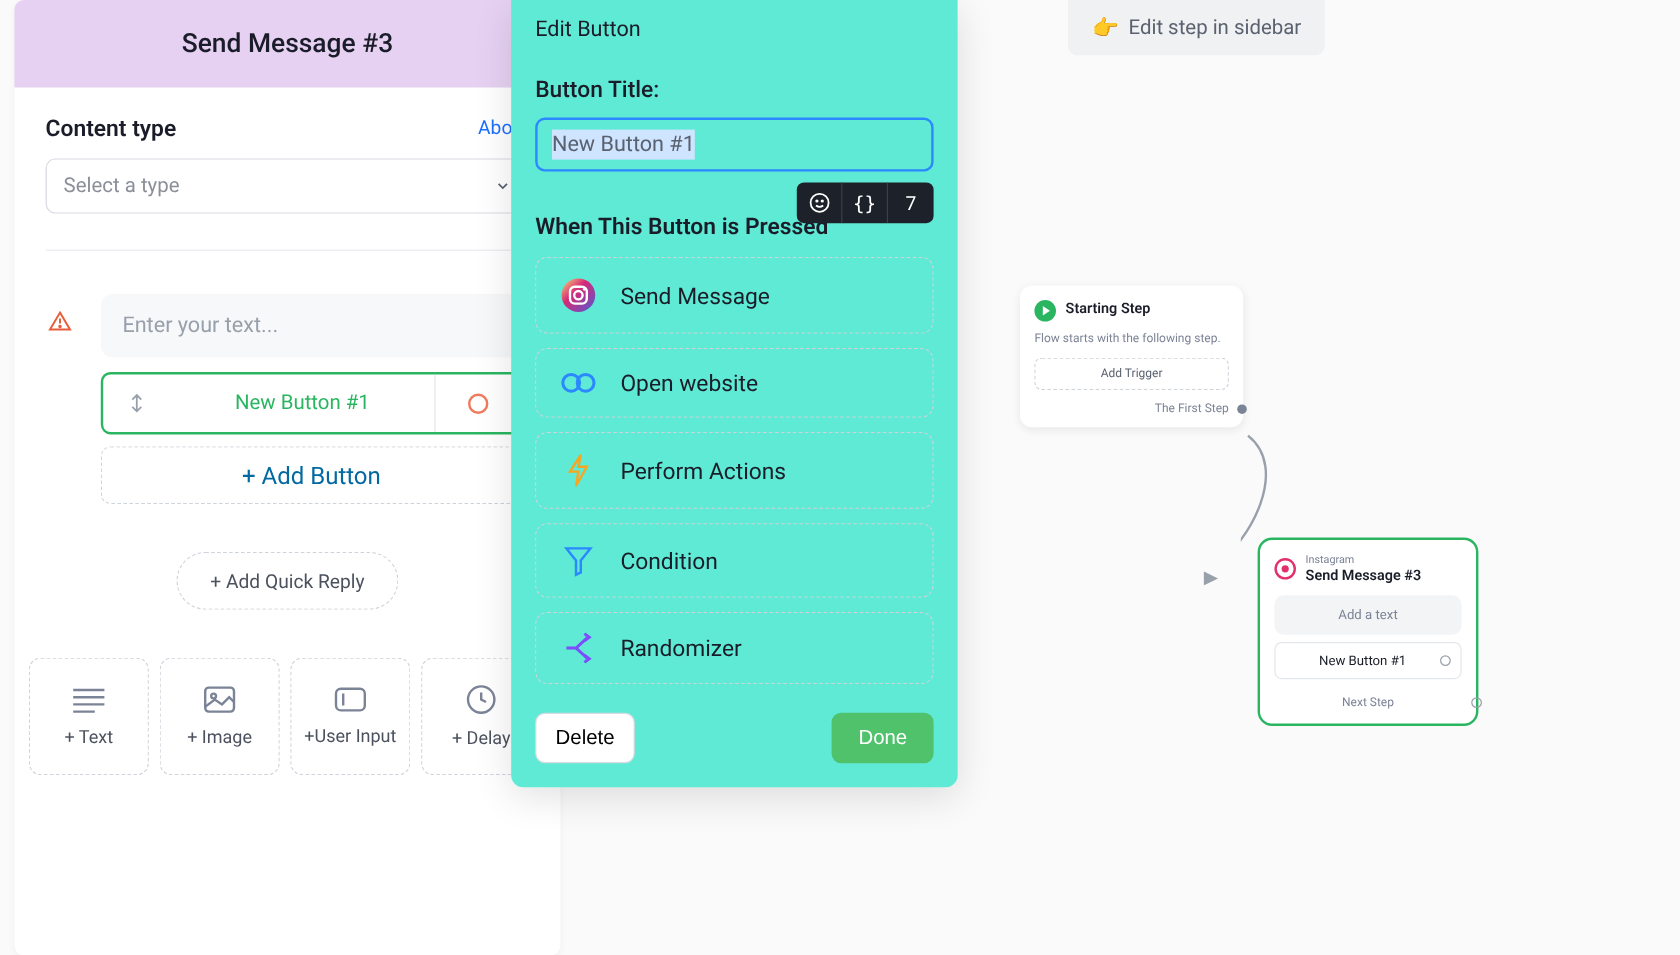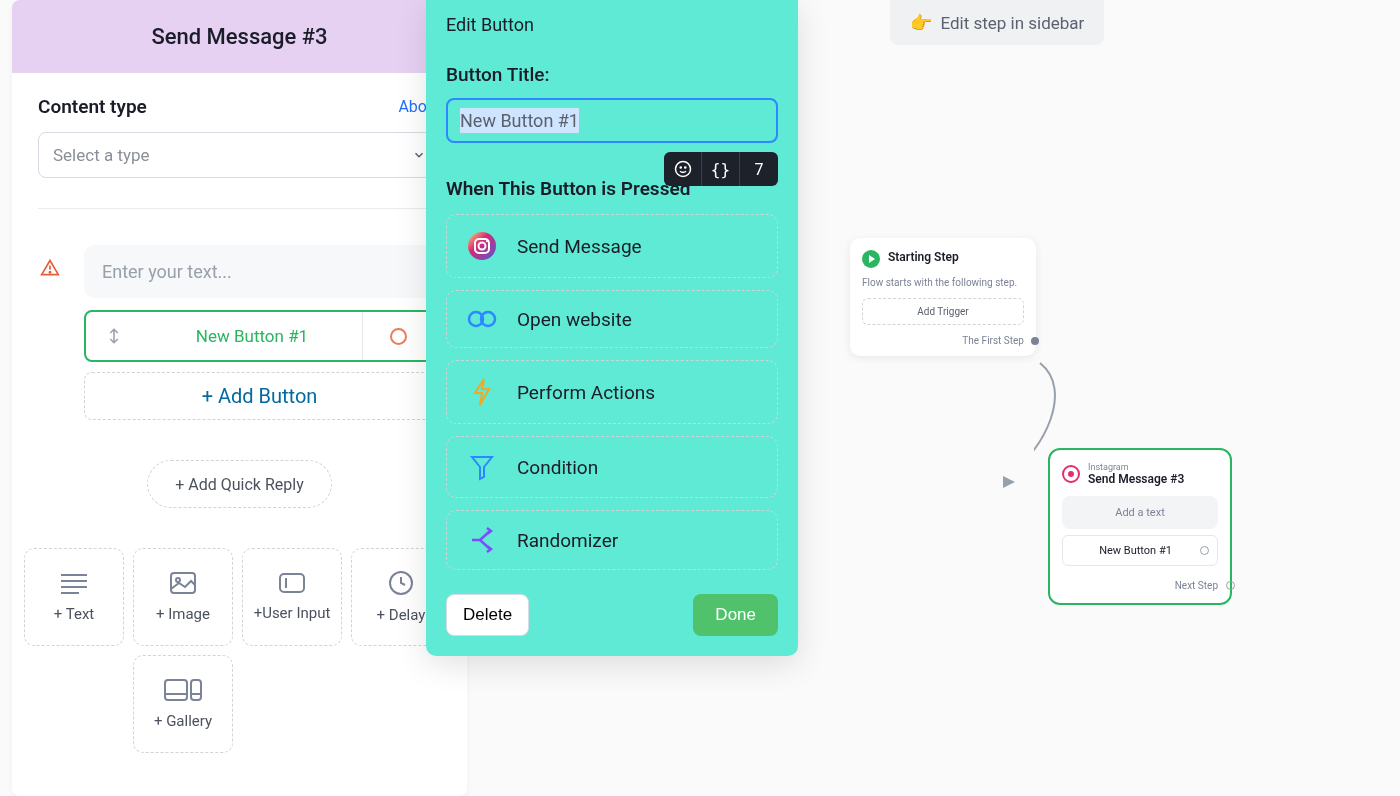--- a/index.html
+++ b/index.html
@@ -280,21 +280,21 @@
     margin-left: 36px;
   }
   .node-send .head { display: flex; gap: 8px; align-items:center; margin-bottom: 10px; }
   .ig-circle { width: 18px; height:18px; border-radius:50%; border:2px solid #e1306c; display:flex; align-items:center; justify-content:center;}
   .ig-circle .dot{ width:6px;height:6px;border-radius:50%;background:#e1306c;}
   .node-send .kicker { font-size: 9px; color: #7b8396; }
   .node-send .title { font-size: 12px; font-weight: 600; }
   .node-send .textbox { background:#f3f4f6; border-radius:8px; text-align:center; padding:10px; font-size:11px; color:#7b8396; margin-bottom:6px; }
   .node-send .btn-pill { border:1px solid #e4e7ec; border-radius:6px; padding:8px; font-size:11px; display:flex; justify-content:space-between; align-items:center; }
   .mini-port { width:9px;height:9px;border:1.5px solid #98a0ab;border-radius:50%; }
-  .next-step { text-align:right; font-size:10px; color:#7b8396; margin-top:14px; position: relative;}
+  .next-step { text-align:center; font-size:10px; color:#7b8396; margin-top:14px; position: relative;}
   .next-port { position:absolute; right:-17px; top:1px; width:9px;height:9px;border:1.5px solid #98a0ab;border-radius:50%; }
 
   .arrow-head { position:absolute; left:1003px; top:476px; }
 
   svg { display: block; }
 </style>
 </head>
 <body>
 
 <div class="sidebar">
@@ -377,31 +377,20 @@
   <div class="tool">
     <span class="tool-icon">
       <svg width="26" height="26" viewBox="0 0 26 26" fill="none" stroke="#7b8396" stroke-width="2">
           <circle cx="13" cy="13" r="11"></circle>
           <path d="M13 7 V13 L17 15"></path>
         </svg>
     </span>
     <span>+ Delay</span>
   </div>
   <div style="width:100px"></div>
-  <div class="tool">
-    <span class="tool-icon">
-      <svg width="40" height="24" viewBox="0 0 40 24" fill="none" stroke="#7b8396" stroke-width="2">
-          <rect x="2" y="2" width="22" height="20" rx="3"></rect>
-          <line x1="2" y1="16" x2="24" y2="16"></line>
-          <rect x="28" y="2" width="10" height="20" rx="3"></rect>
-          <line x1="28" y1="16" x2="38" y2="16"></line>
-        </svg>
-    </span>
-    <span>+ Gallery</span>
-  </div>
 </div>
 
 <div class="edit-panel">
   <div class="ep-title">Edit Button</div>
   <div class="ep-label">Button Title:</div>
   <div class="ep-input">
     <span class="selected">New Button #1</span>
   </div>
   <div class="ep-toolbar">
     <div class="ep-tool">

